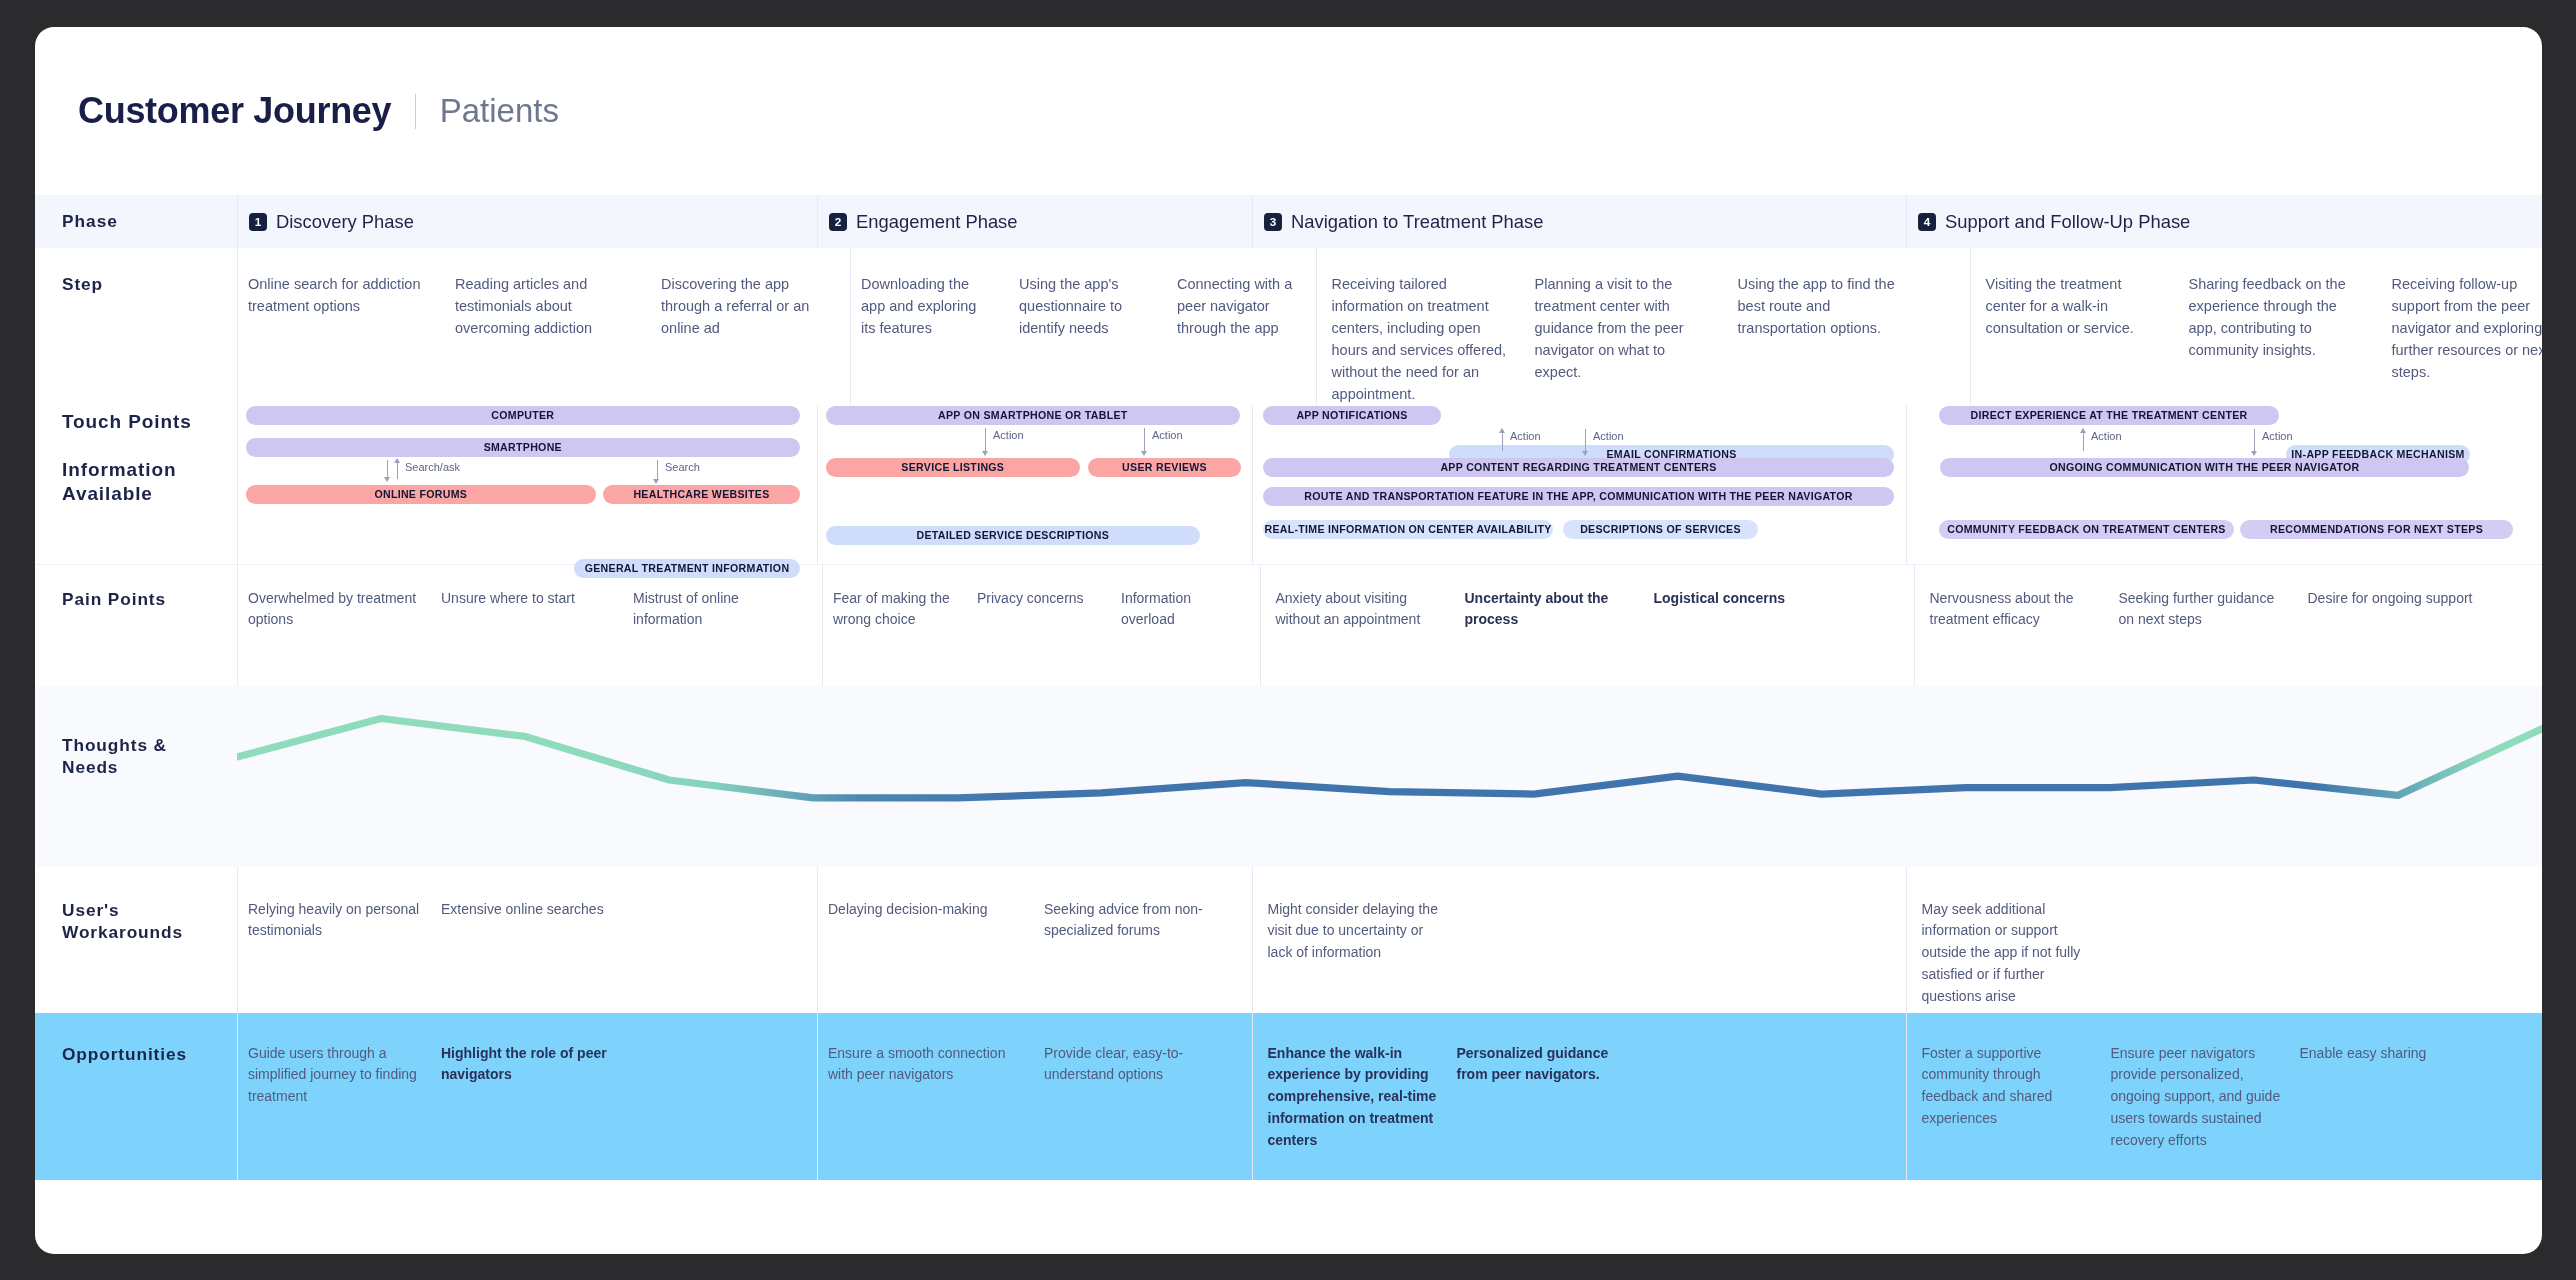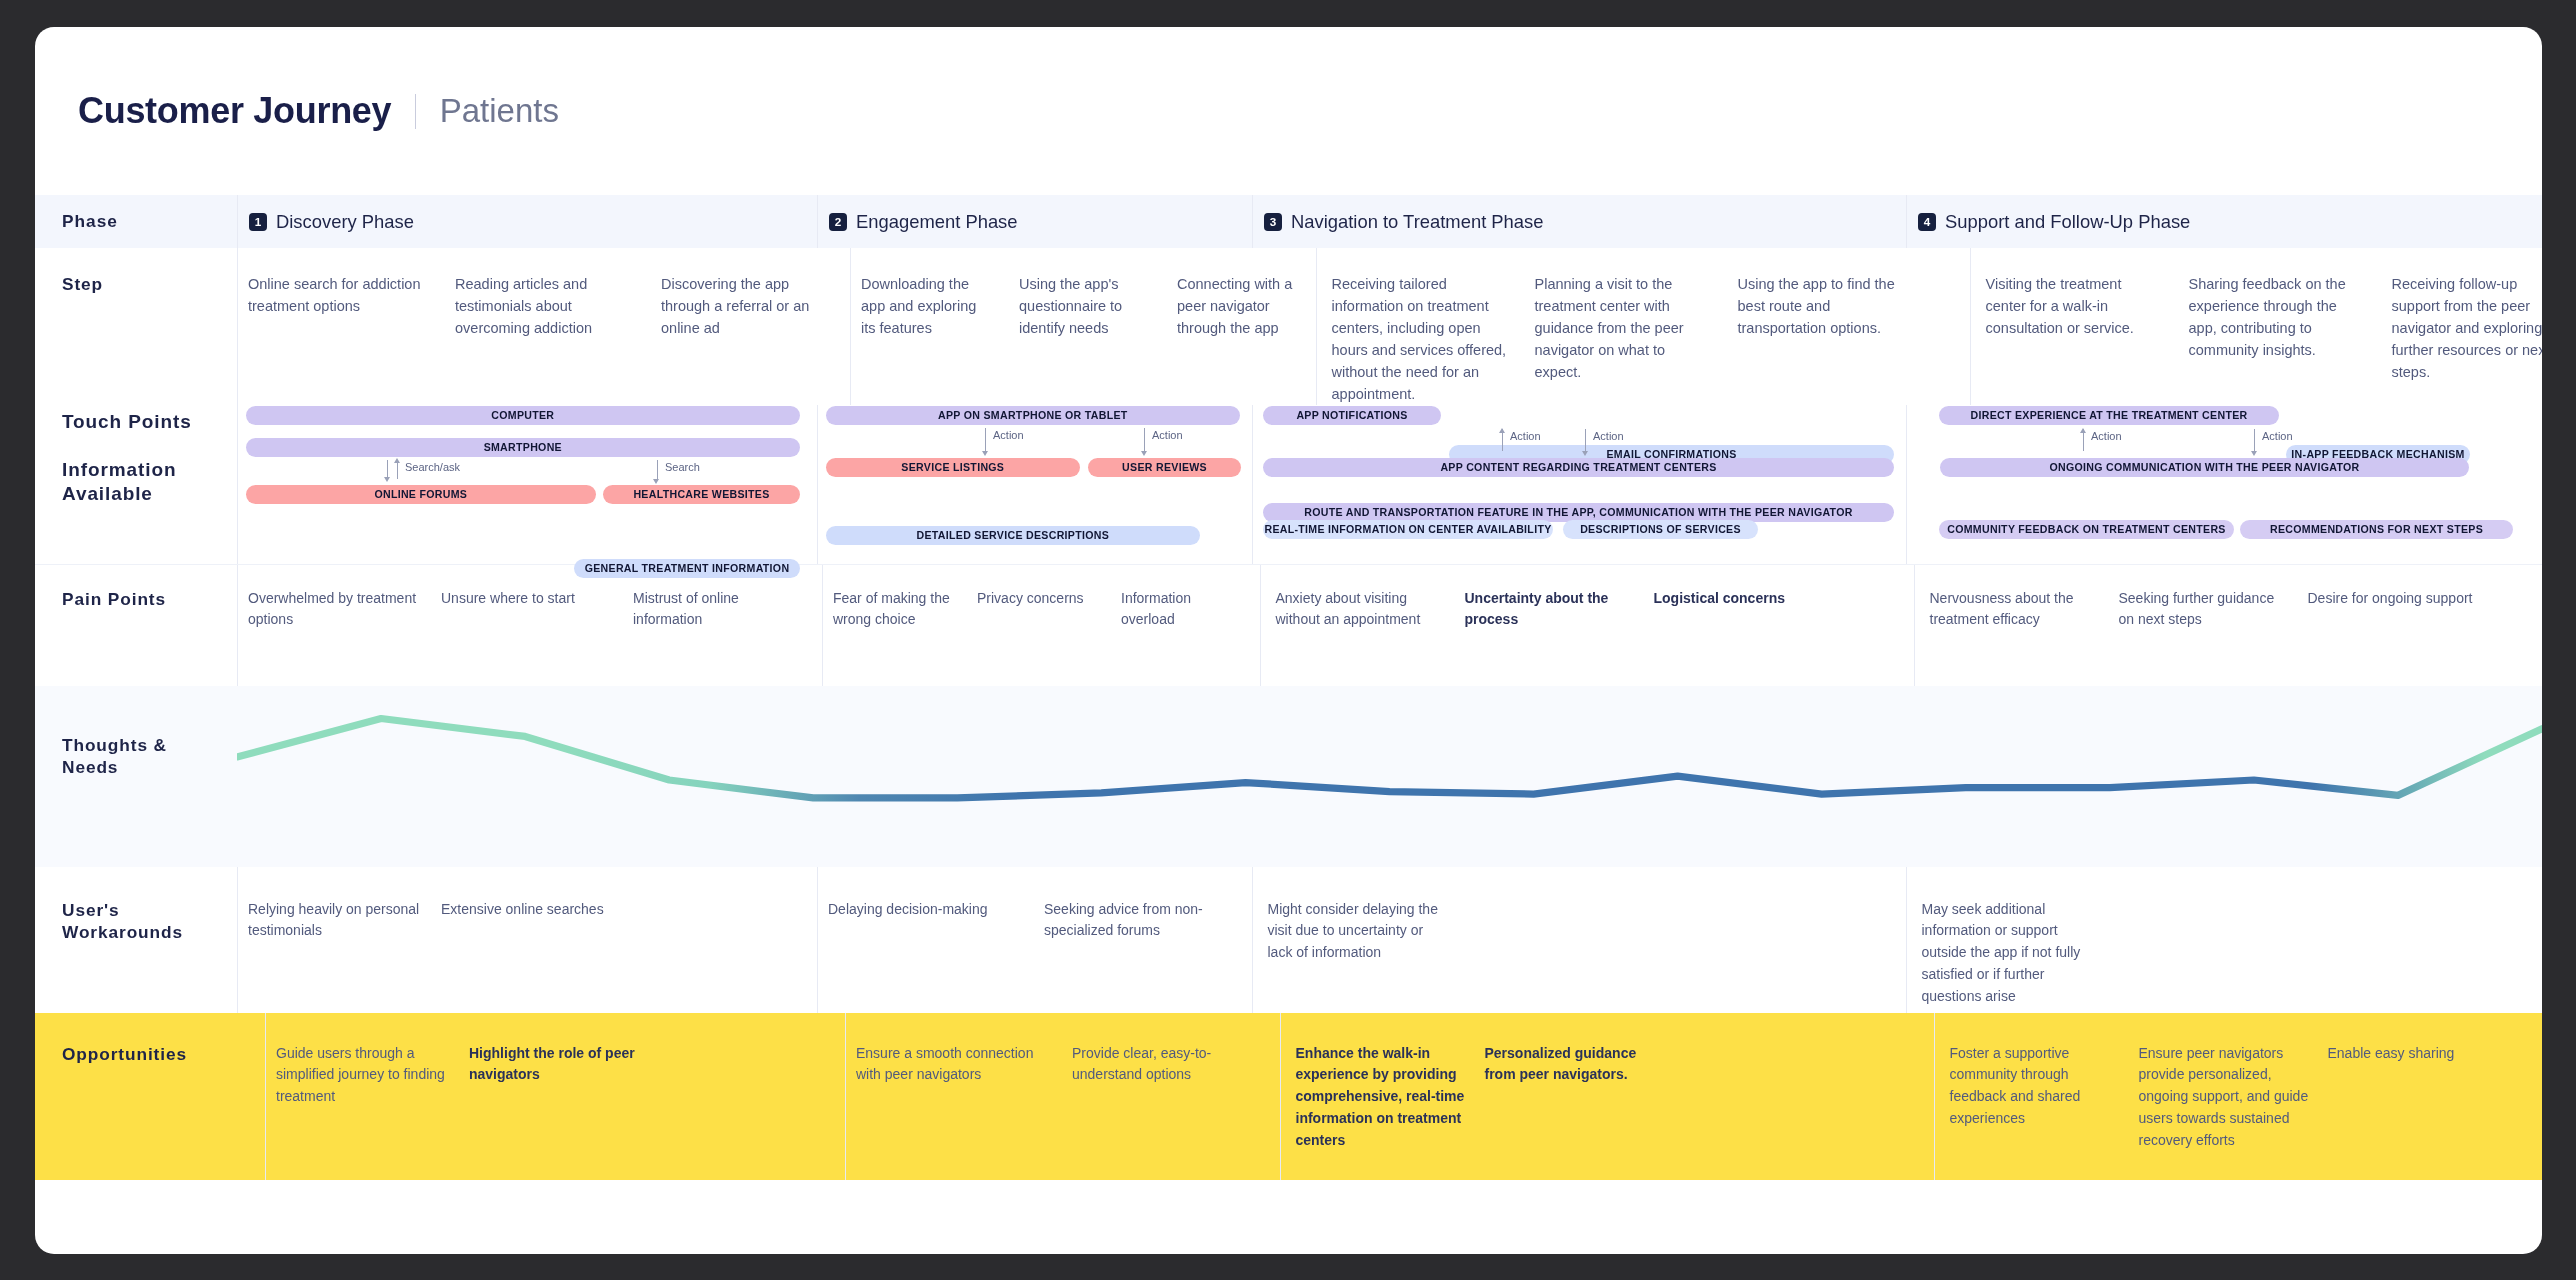--- a/index.html
+++ b/index.html
@@ -145,21 +145,21 @@
   #chartarea { flex: 1; position: relative; height: 181px; }
   #chartsvg { position: absolute; left: 0; top: 0; width: 100%; height: 100%; }
 
   
   #row-work { min-height: 146px; }
   #row-work .rowlabel { padding-top: 32px; }
   .works { display: flex; padding: 32px 0 0 10px; }
   .work-cell { font-size: 14px; line-height: 1.55; color: #525a7d; padding-right: 14.5px; }
 
   
-  #row-opp { background: #fde047; min-height: 167px; gap: 28px; }
+  #row-opp { background: #7dd3fc; min-height: 167px; }
   #row-opp .rowlabel { padding-top: 30px; }
   .opps { display: flex; padding: 30px 0 0 10px; }
   .opp-cell { font-size: 14px; line-height: 1.55; color: #525a7d; padding-right: 14.5px; }
   .opp-cell.bold { font-weight: 700; color: #2a3158; }
 
   .sep { width: 100%; height: 1.1px; background: #eef1f8; }
 </style>
 </head>
 <body>
 
@@ -277,21 +277,21 @@
         <div class="bandcol p3 vdiv" style="flex:0 0 654px">
           <div class="pill purple" style="left:10px; top:1.1px; width:178px;">APP NOTIFICATIONS</div>
           <div class="pill blue" style="left:196px; top:1.1px; width:445px;">EMAIL CONFIRMATIONS</div>
           <div class="arrowline" style="left:249px; top:24.5px; height:22px;"></div>
           <div class="arrowhead ah-up" style="left:246px; top:23.4px;"></div>
           <div class="conn" style="left:257px; top:25.6px;">Action</div>
           <div class="arrowline" style="left:332px; top:24.5px; height:22px;"></div>
           <div class="arrowhead ah-down" style="left:329px; top:46px;"></div>
           <div class="conn" style="left:340px; top:25.6px;">Action</div>
           <div class="pill purple" style="left:10px; top:53px; width:631px;">APP CONTENT REGARDING TREATMENT CENTERS</div>
-          <div class="pill purple" style="left:10px; top:82px; width:631px;margin-top:16px;">ROUTE AND TRANSPORTATION FEATURE IN THE APP, COMMUNICATION WITH THE PEER NAVIGATOR</div>
+          <div class="pill purple" style="left:10px; top:82px; width:631px;">ROUTE AND TRANSPORTATION FEATURE IN THE APP, COMMUNICATION WITH THE PEER NAVIGATOR</div>
         </div>
 
         <div class="bandcol p4 vdiv" style="flex:0 0 636px">
           <div class="pill purple" style="left:32px; top:1.1px; width:340px;">DIRECT EXPERIENCE AT THE TREATMENT CENTER</div>
           <div class="pill blue" style="left:379px; top:1.1px; width:184px;">IN-APP FEEDBACK MECHANISM</div>
           <div class="arrowline" style="left:176px; top:24.5px; height:22px;"></div>
           <div class="arrowhead ah-up" style="left:173px; top:23.4px;"></div>
           <div class="conn" style="left:184px; top:25.6px;">Action</div>
           <div class="arrowline" style="left:347px; top:24.5px; height:22px;"></div>
           <div class="arrowhead ah-down" style="left:344px; top:46px;"></div>

